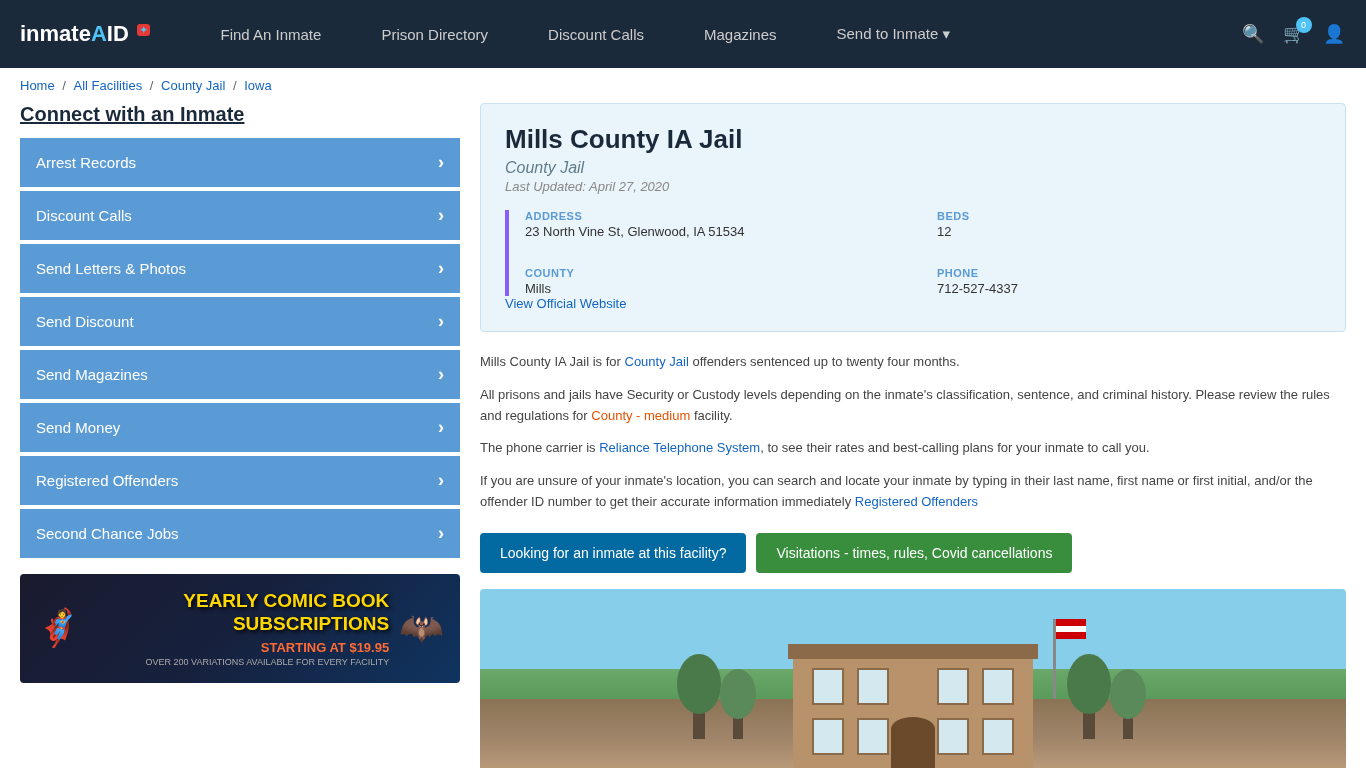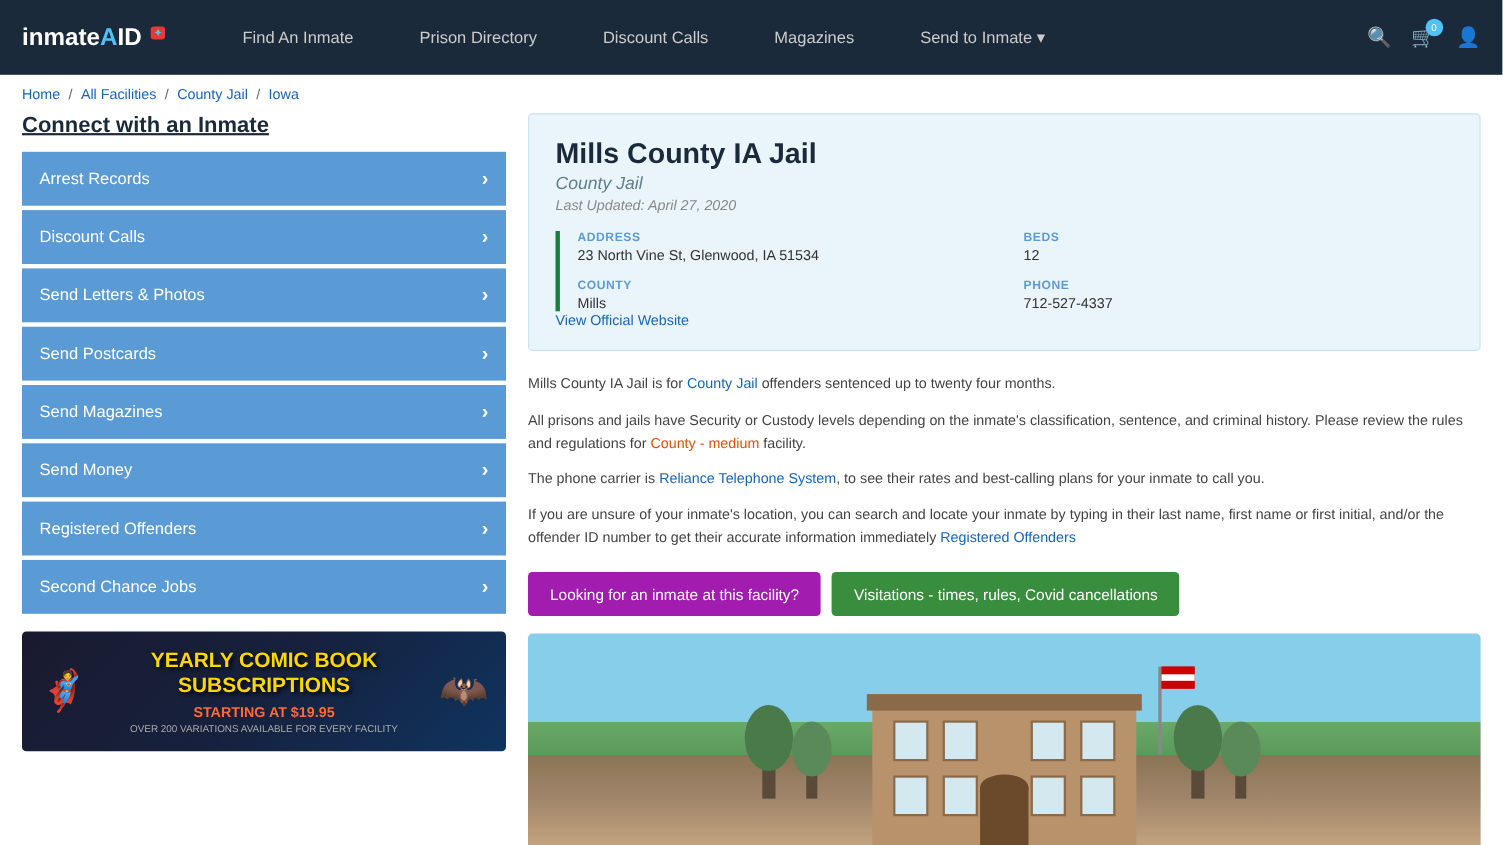--- a/index.html
+++ b/index.html
@@ -180,25 +180,25 @@
       font-style: italic;
       margin-bottom: 2px;
     }
     .facility-updated {
       font-size: 13px;
       color: #888;
       font-style: italic;
       margin-bottom: 16px;
     }
     .facility-info {
-      border-left: 4px solid #15803d;
+      border-left: 4px solid #8b5cf6;
       padding-left: 16px;
       display: grid;
       grid-template-columns: 1fr 1fr;
-      gap: 15px;
+      gap: 28px;
     }
     .info-group {}
     .info-label {
       font-size: 11px;
       font-weight: bold;
       color: #5b9bd5;
       letter-spacing: 0.5px;
       text-transform: uppercase;
       margin-bottom: 2px;
     }
@@ -232,21 +232,21 @@
     }
     .action-btn {
       padding: 12px 20px;
       border: none;
       border-radius: 4px;
       font-size: 14px;
       cursor: pointer;
       font-weight: 500;
     }
     .btn-green {
-      background: #a21caf;
+      background: #0369a1;
       color: #fff;
     }
     .btn-green-dark {
       background: #388e3c;
       color: #fff;
       text-align: center;
     }
 
     
     .facility-image {
@@ -312,21 +312,21 @@
       </div>
       <div class="sidebar-item">
         <span>Discount Calls</span>
         <span class="sidebar-arrow">›</span>
       </div>
       <div class="sidebar-item">
         <span>Send Letters &amp; Photos</span>
         <span class="sidebar-arrow">›</span>
       </div>
       <div class="sidebar-item">
-        <span>Send Postcards</span>
+        <span>Send Discount</span>
         <span class="sidebar-arrow">›</span>
       </div>
       <div class="sidebar-item">
         <span>Send Magazines</span>
         <span class="sidebar-arrow">›</span>
       </div>
       <div class="sidebar-item">
         <span>Send Money</span>
         <span class="sidebar-arrow">›</span>
       </div>
@@ -337,21 +337,21 @@
       <div class="sidebar-item">
         <span>Second Chance Jobs</span>
         <span class="sidebar-arrow">›</span>
       </div>
     </div>
 
     <div class="sidebar-ad">
       <div style="display:flex;align-items:center;gap:10px;width:100%;">
 
         <div style="font-size:36px;line-height:1;">🦸</div>
-        <div style="flex:1;text-align:center;">
+        <div style="flex:1;text-align:right;">
           <div class="ad-title">YEARLY COMIC BOOK SUBSCRIPTIONS</div>
           <div class="ad-price">STARTING AT $19.95</div>
           <div class="ad-note">OVER 200 VARIATIONS AVAILABLE FOR EVERY FACILITY</div>
         </div>
         <div style="font-size:36px;line-height:1;">🦇</div>
       </div>
     </div>
   </div>
 
   <div class="content-area">

